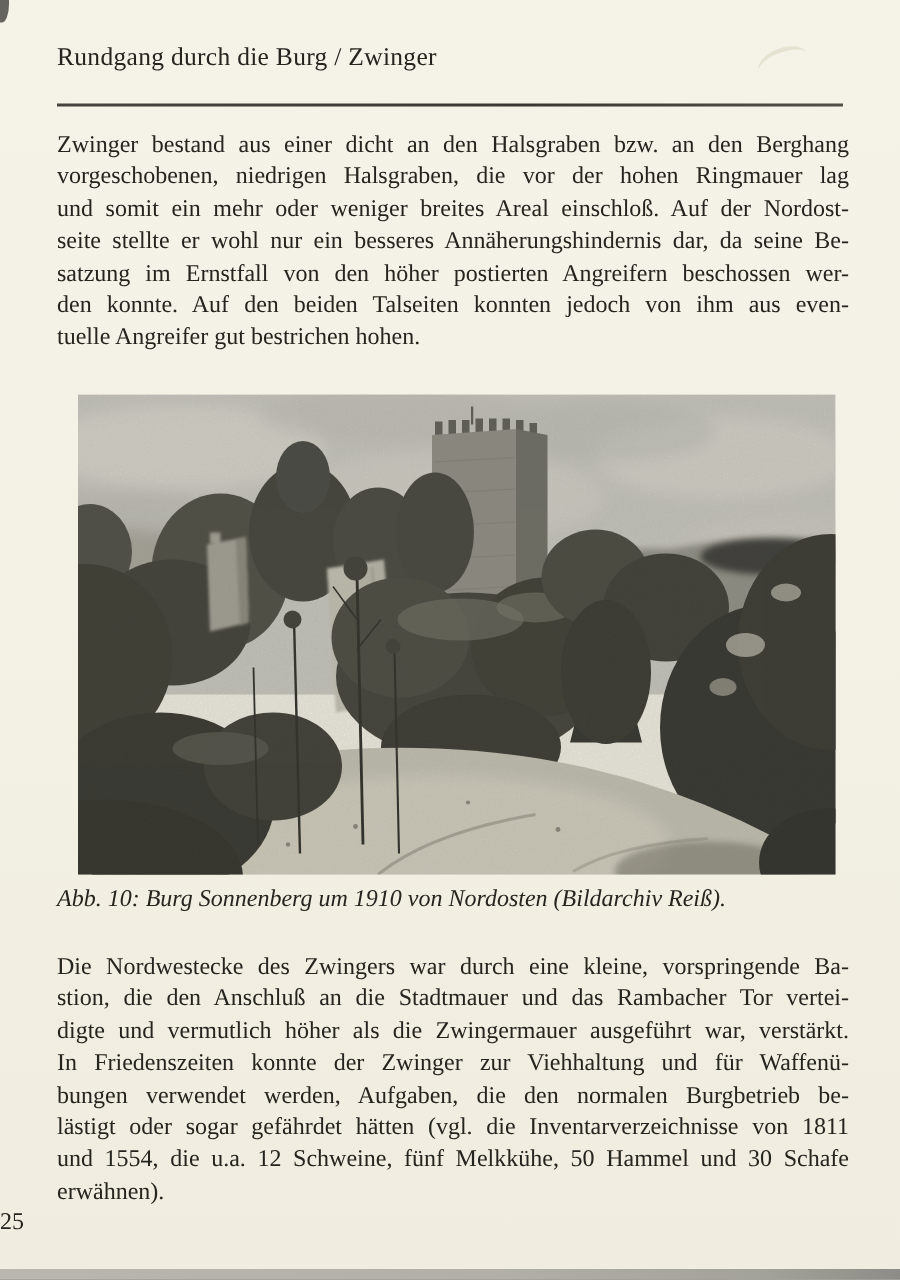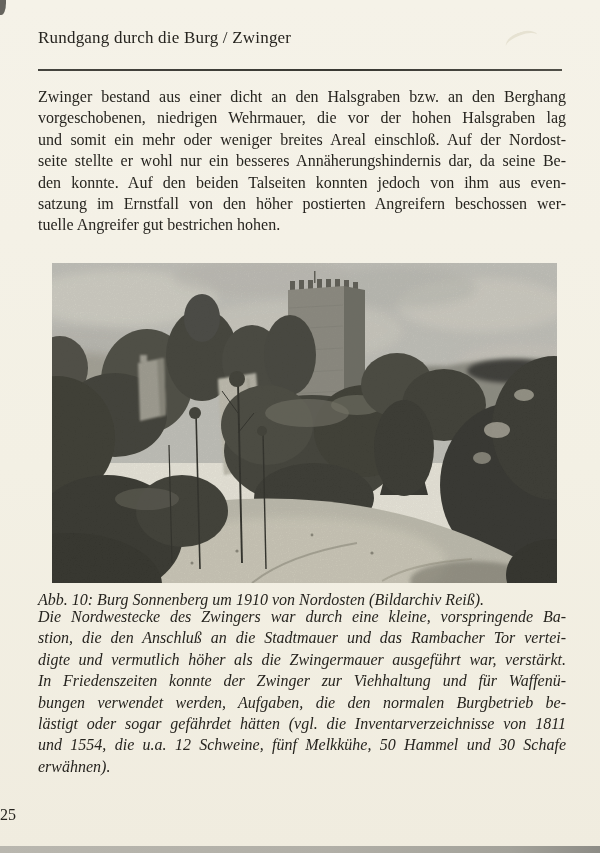--- a/index.html
+++ b/index.html
@@ -12,21 +12,21 @@
   .header-title {
     position:absolute; left:38px; top:28px; font-size:17px; letter-spacing:.2px;
     white-space:nowrap;
   }
   .header-rule {
     position:absolute; left:38px; top:69px; width:524px; height:2px;
     background:linear-gradient(90deg,#45443e,#393832 60%,#504f48);
   }
   .para { position:absolute; left:38px; width:528px; font-size:16px; line-height:21.4px; }
   .para-1 { top:86px; }
-  .para-2 { top:606px;font-style:italic; }
+  .para-2 { top:634px; }
   .jline { text-align:justify; text-align-last:justify; white-space:nowrap; }
   .jline--end { text-align-last:left; }
   .photo-fig { position:absolute; left:52px; top:263px; width:505px; height:320px; margin:0; }
   .photo-fig svg { display:block; }
   .photo-caption {
     position:absolute; left:38px; top:591px; width:528px;
     font-size:16px; font-style:italic; white-space:nowrap;
   }
   .page-number { position:absolute; left:0; top:806px; width:600px; text-align:left; font-size:16px; }
   .corner-mark {
@@ -49,25 +49,25 @@
 <div class="page">
 
   <div class="corner-mark"></div>
   <div class="pencil-mark"></div>
 
   <div class="header-title">Rundgang durch die Burg / Zwinger</div>
   <div class="header-rule"></div>
 
   <div class="para para-1">
       <div class="jline">Zwinger bestand aus einer dicht an den Halsgraben bzw. an den Berghang</div>
-      <div class="jline">vorgeschobenen, niedrigen Wehrmauer, die vor der hohen Halsgraben lag</div>
+      <div class="jline">vorgeschobenen, niedrigen Halsgraben, die vor der hohen Ringmauer lag</div>
       <div class="jline">und somit ein mehr oder weniger breites Areal einschloß. Auf der Nordost-</div>
       <div class="jline">seite stellte er wohl nur ein besseres Annäherungshindernis dar, da seine Be-</div>
+      <div class="jline">satzung im Ernstfall von den höher postierten Angreifern beschossen wer-</div>
       <div class="jline">den konnte. Auf den beiden Talseiten konnten jedoch von ihm aus even-</div>
-      <div class="jline">satzung im Ernstfall von den höher postierten Angreifern beschossen wer-</div>
       <div class="jline jline--end">tuelle Angreifer gut bestrichen hohen.</div>
     </div>
 
   <figure class="photo-fig">
     <svg width="505" height="320" viewBox="0 0 505 320">
       <defs>
         <filter id="soft5" x="-30%" y="-30%" width="160%" height="160%">
             <feGaussianBlur stdDeviation="5"></feGaussianBlur>
           </filter>
         <filter id="soft2" x="-30%" y="-30%" width="160%" height="160%">

